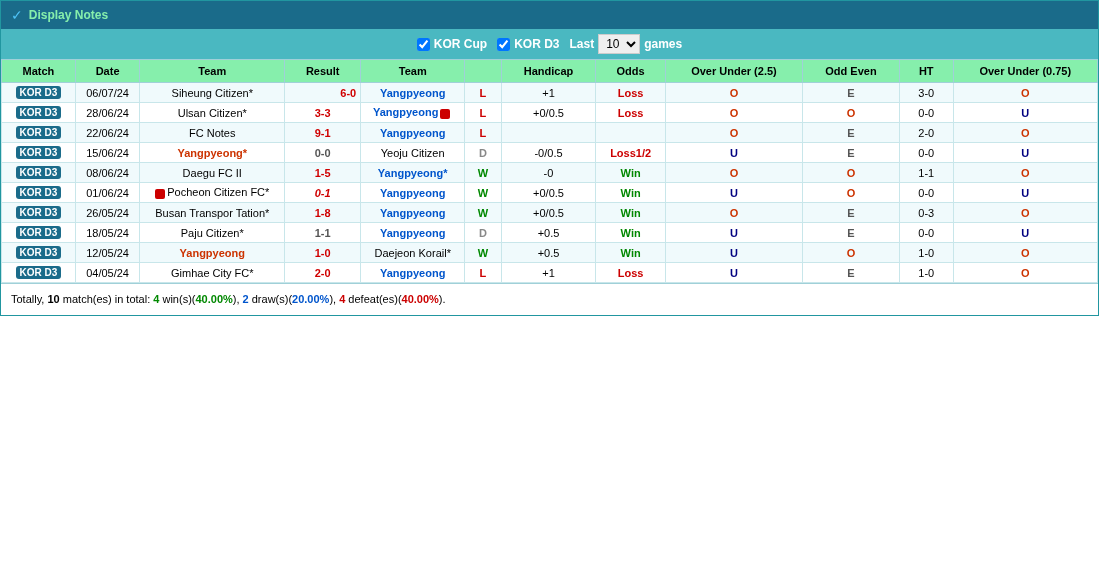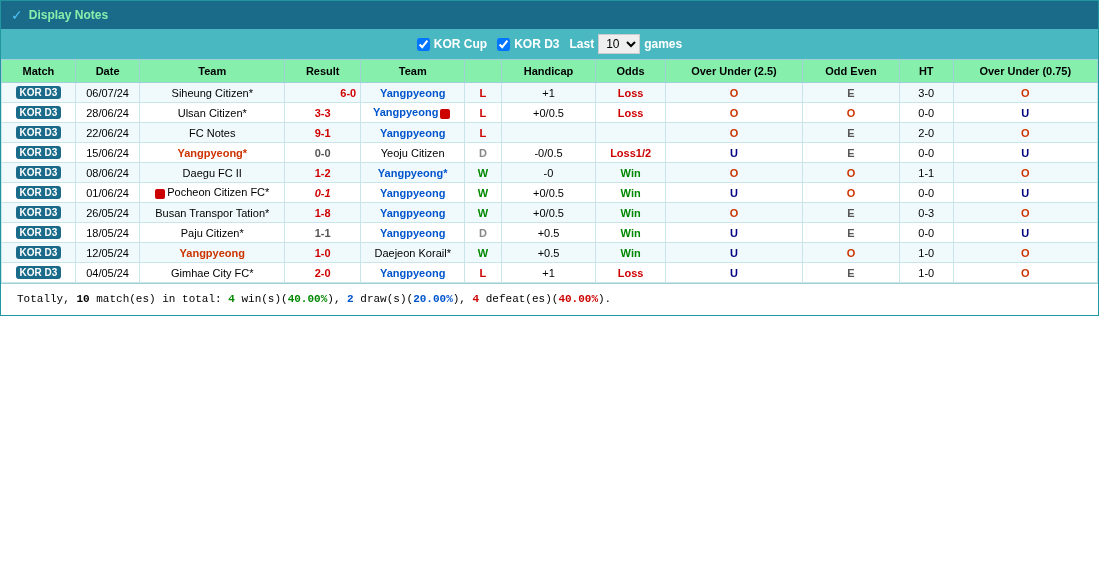--- a/index.html
+++ b/index.html
@@ -100,25 +100,24 @@
     .outcome-loss { color: #cc0000; font-weight: bold; }
     .outcome-draw { color: #888; font-weight: bold; }
     .outcome-loss12 { color: #cc0000; font-weight: bold; }
     .team-home { color: #cc3300; font-weight: bold; }
     .team-away { color: #0055cc; font-weight: bold; }
     .team-neutral { color: #000; }
     .o-val { color: #cc3300; font-weight: bold; }
     .u-val { color: #000080; font-weight: bold; }
     .e-val { color: #555; font-weight: bold; }
     .footer {
-      padding: 5px 16px;
+      padding: 5px 10px;
       font-size: 11px;
       border-top: 1px solid #a0d0d8;
       background: #fff;
-      font-family: Liberation Mono, monospace;
     }
     .footer p {
       margin: 2px 0;
       line-height: 1.5;
     }
     .bold { font-weight: bold; }
     .green { color: #008800; font-weight: bold; }
     .red { color: #cc0000; font-weight: bold; }
     .blue { color: #0055cc; font-weight: bold; }
     .checkmark {
@@ -241,21 +240,21 @@
           <td class="outcome-loss12">Loss1/2</td>
           <td class="u-val">U</td>
           <td class="e-val">E</td>
           <td>0-0</td>
           <td class="u-val">U</td>
         </tr>
         <tr>
           <td><span class="badge-kord3">KOR D3</span></td>
           <td>08/06/24</td>
           <td><span class="team-neutral">Daegu FC II</span></td>
-          <td style="font-weight: bold; color: rgb(208, 0, 0);">1-2</td>
+          <td style="font-weight: bold; color: rgb(208, 0, 0);">1-5</td>
           <td><span class="team-away">Yangpyeong*</span></td>
           <td class="outcome-win">W</td>
           <td>-0</td>
           <td class="outcome-win">Win</td>
           <td class="o-val">O</td>
           <td class="o-val">O</td>
           <td>1-1</td>
           <td class="o-val">O</td>
         </tr>
         <tr>

